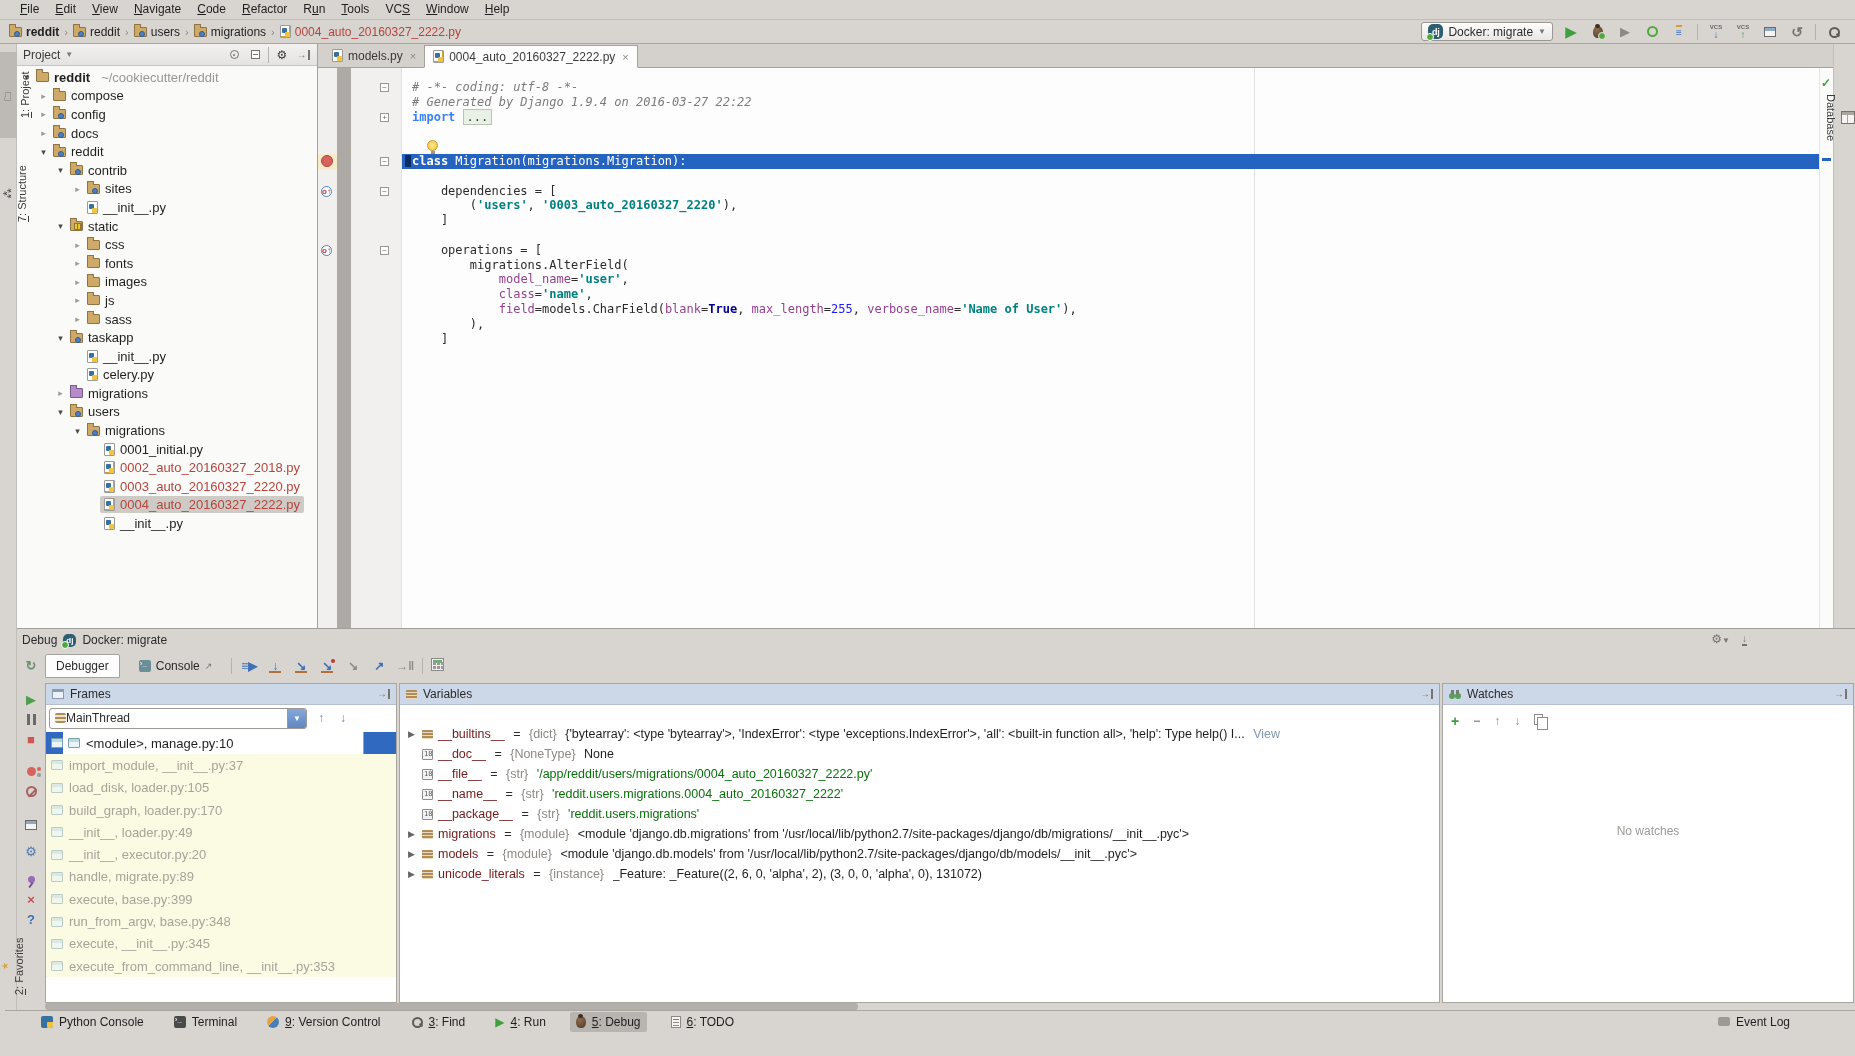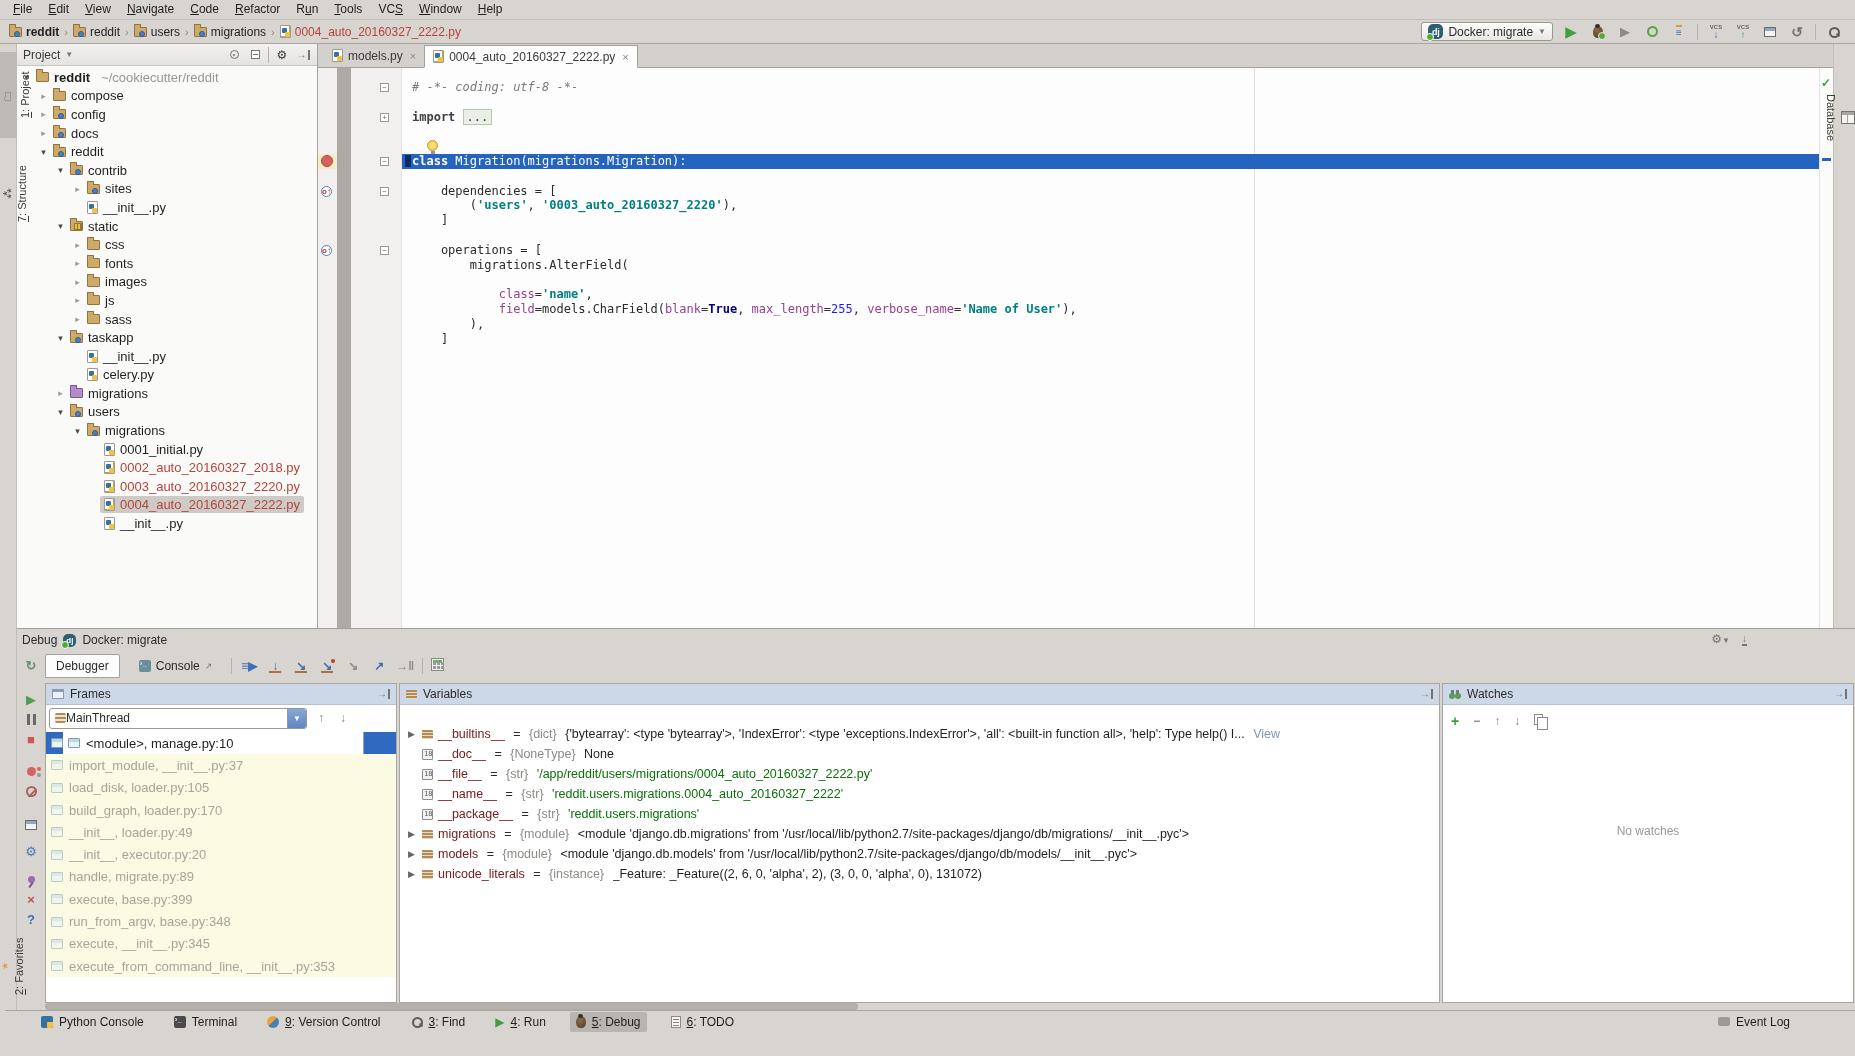--- a/index.html
+++ b/index.html
@@ -4,21 +4,21 @@
 <style>
   html,body{margin:0;padding:0;background:#888;}
   #ide{position:relative;width:1855px;height:1056px;background:#d8d4d0;
        font-family:"Liberation Sans",sans-serif;font-size:12px;color:#2b2b2b;
        overflow:hidden;-webkit-font-smoothing:antialiased;}
   [data-interactable]{box-sizing:border-box;}
   u{text-decoration:underline;}
 
   
   .menubar{position:absolute;left:0;top:0;width:100%;height:20px;background:#d8d4d0;
-           border-bottom:1px solid #c2beba;display:flex;align-items:center;padding-left:5px;}
+           border-bottom:1px solid #c2beba;display:flex;align-items:center;padding-left:12px;}
   .menu-item{padding:0 8px;line-height:19px;color:#1f1f1f;cursor:default;}
 
   
   .navbar{position:absolute;left:0;top:20px;width:100%;height:24px;background:#d8d4d0;
           border-bottom:1px solid #a9a5a1;display:flex;align-items:center;}
   .crumbs{display:flex;align-items:center;padding-left:8px;flex:1;min-width:0;}
   .crumb{display:inline-flex;align-items:center;gap:4px;margin:0 1px;color:#1f1f1f;}
   .crumb.file .crumb-label{color:var(--red);}
   .crumb-sep{color:#8d8984;margin:0 4px;font-size:11px;}
   .navbar-right{display:flex;align-items:center;gap:9px;padding-right:12px;}
@@ -153,21 +153,21 @@
        color:#c0392b;font-size:8px;line-height:10px;text-align:center;font-weight:bold;background:#fff;}
   .foldbox{position:absolute;left:62px;width:9px;height:9px;border:1px solid #9a9691;background:#fff;
            font-size:8px;line-height:7px;text-align:center;color:#6a6a6a;}
   .marginguide{position:absolute;left:936px;top:0;bottom:0;width:1px;background:#e0dfdd;}
   .codelines{position:absolute;left:0;top:0;right:14px;bottom:0;font-family:"DejaVu Sans Mono",monospace;font-size:12px;}
   .code-line{position:absolute;left:84px;right:0;height:14.8px;line-height:14.8px;padding-left:10px;white-space:pre;}
   .code-line.exec{background:var(--exec);color:#fff;}
   .code-line.exec span{color:#fff !important;}
   .caret-block{display:inline-block;width:6px;height:12px;background:#0a2a66;vertical-align:middle;margin:0 1px 2px -7px;}
   .t-com{color:#7a7a7a;font-style:italic;}
-  .t-kw{color:#404040;font-weight:bold;}
+  .t-kw{color:#3b82f6;font-weight:bold;}
   .t-str{color:#008080;font-weight:bold;}
   .t-num{color:#1a1aff;}
   .t-par{color:#94408f;}
   .t-true{color:#00008b;font-weight:bold;}
   .t-fold{background:#e9f0e5;border:1px solid #b8c8ae;padding:0 3px;color:#3a3a3a;}
   .bulb{position:absolute;width:11px;height:11px;border-radius:50%;background:radial-gradient(#ffe98a,#f2c33c);
         border:1px solid #c79a2e;}
   .bulb::after{content:"";position:absolute;left:3px;bottom:-4px;width:4px;height:3px;background:#9a9691;}
   .stripe{position:absolute;right:0;top:0;width:14px;bottom:0;background:#fbfbfa;border-left:1px solid #e5e4e2;}
   .stripe .ok{position:absolute;left:1px;top:8px;color:#3f9e3f;font-weight:bold;font-size:12px;}
@@ -556,31 +556,33 @@
             <div class="ovr" data-interactable="true" style="top: 117.6px;">o↑</div>
             <div class="ovr" data-interactable="true" style="top: 176.8px;">o↑</div>
             <div class="foldbox" data-interactable="true" style="top: 15px;">−</div>
             <div class="foldbox" data-interactable="true" style="top: 89px;">−</div>
             <div class="foldbox" data-interactable="true" style="top: 118.6px;">−</div>
             <div class="foldbox" data-interactable="true" style="top: 177.8px;">−</div>
             <div class="foldbox" data-interactable="true" style="top: 44.6px;">+</div>
           </div>
         <div class="codelines" id="code-lines" data-interactable="false">
             <div class="code-line" data-interactable="false" style="top: 12px;"><span class="t-com" data-interactable="false"># -*- coding: utf-8 -*-</span></div>
+            <div class="code-line" data-interactable="false" style="top: 26.8px;"><span class="t-com" data-interactable="false"># Generated by Django 1.9.4 on 2016-03-27 22:22</span></div>
             <div class="code-line" data-interactable="false" style="top: 41.6px;"><span class="t-kw" data-interactable="false">import </span><span class="t-fold" data-interactable="true">...</span></div>
             <div class="code-line" data-interactable="false" style="top: 56.4px;"></div>
             <div class="code-line" data-interactable="false" style="top: 71.2px;"></div>
             <div class="code-line exec" data-interactable="false" style="top: 86px;"><span class="caret-block" data-interactable="false"></span><span class="t-kw" data-interactable="false">class </span><span data-interactable="false">Migration(migrations.Migration):</span></div>
             <div class="code-line" data-interactable="false" style="top: 100.8px;"></div>
             <div class="code-line" data-interactable="false" style="top: 115.6px;"><span data-interactable="false">    dependencies = [</span></div>
             <div class="code-line" data-interactable="false" style="top: 130.4px;"><span data-interactable="false">        (</span><span class="t-str" data-interactable="false">'users'</span><span data-interactable="false">, </span><span class="t-str" data-interactable="false">'0003_auto_20160327_2220'</span><span data-interactable="false">),</span></div>
             <div class="code-line" data-interactable="false" style="top: 145.2px;"><span data-interactable="false">    ]</span></div>
             <div class="code-line" data-interactable="false" style="top: 160px;"></div>
             <div class="code-line" data-interactable="false" style="top: 174.8px;"><span data-interactable="false">    operations = [</span></div>
             <div class="code-line" data-interactable="false" style="top: 189.6px;"><span data-interactable="false">        migrations.AlterField(</span></div>
+            <div class="code-line" data-interactable="false" style="top: 204.4px;"><span data-interactable="false">            </span><span class="t-par" data-interactable="false">model_name</span><span data-interactable="false">=</span><span class="t-str" data-interactable="false">'user'</span><span data-interactable="false">,</span></div>
             <div class="code-line" data-interactable="false" style="top: 219.2px;"><span data-interactable="false">            </span><span class="t-par" data-interactable="false">class</span><span data-interactable="false">=</span><span class="t-str" data-interactable="false">'name'</span><span data-interactable="false">,</span></div>
             <div class="code-line" data-interactable="false" style="top: 234px;"><span data-interactable="false">            </span><span class="t-par" data-interactable="false">field</span><span data-interactable="false">=models.CharField(</span><span class="t-par" data-interactable="false">blank</span><span data-interactable="false">=</span><span class="t-true" data-interactable="false">True</span><span data-interactable="false">, </span><span class="t-par" data-interactable="false">max_length</span><span data-interactable="false">=</span><span class="t-num" data-interactable="false">255</span><span data-interactable="false">, </span><span class="t-par" data-interactable="false">verbose_name</span><span data-interactable="false">=</span><span class="t-str" data-interactable="false">'Name of User'</span><span data-interactable="false">),</span></div>
             <div class="code-line" data-interactable="false" style="top: 248.8px;"><span data-interactable="false">        ),</span></div>
             <div class="code-line" data-interactable="false" style="top: 263.6px;"><span data-interactable="false">    ]</span></div>
             <div class="bulb" data-interactable="true" style="left: 109px; top: 72.2px;"></div>
           </div>
         <div class="stripe" data-interactable="true">
           <span class="ok" data-interactable="false">✓</span>
           <span class="execmark" data-interactable="false"></span>
         </div>

